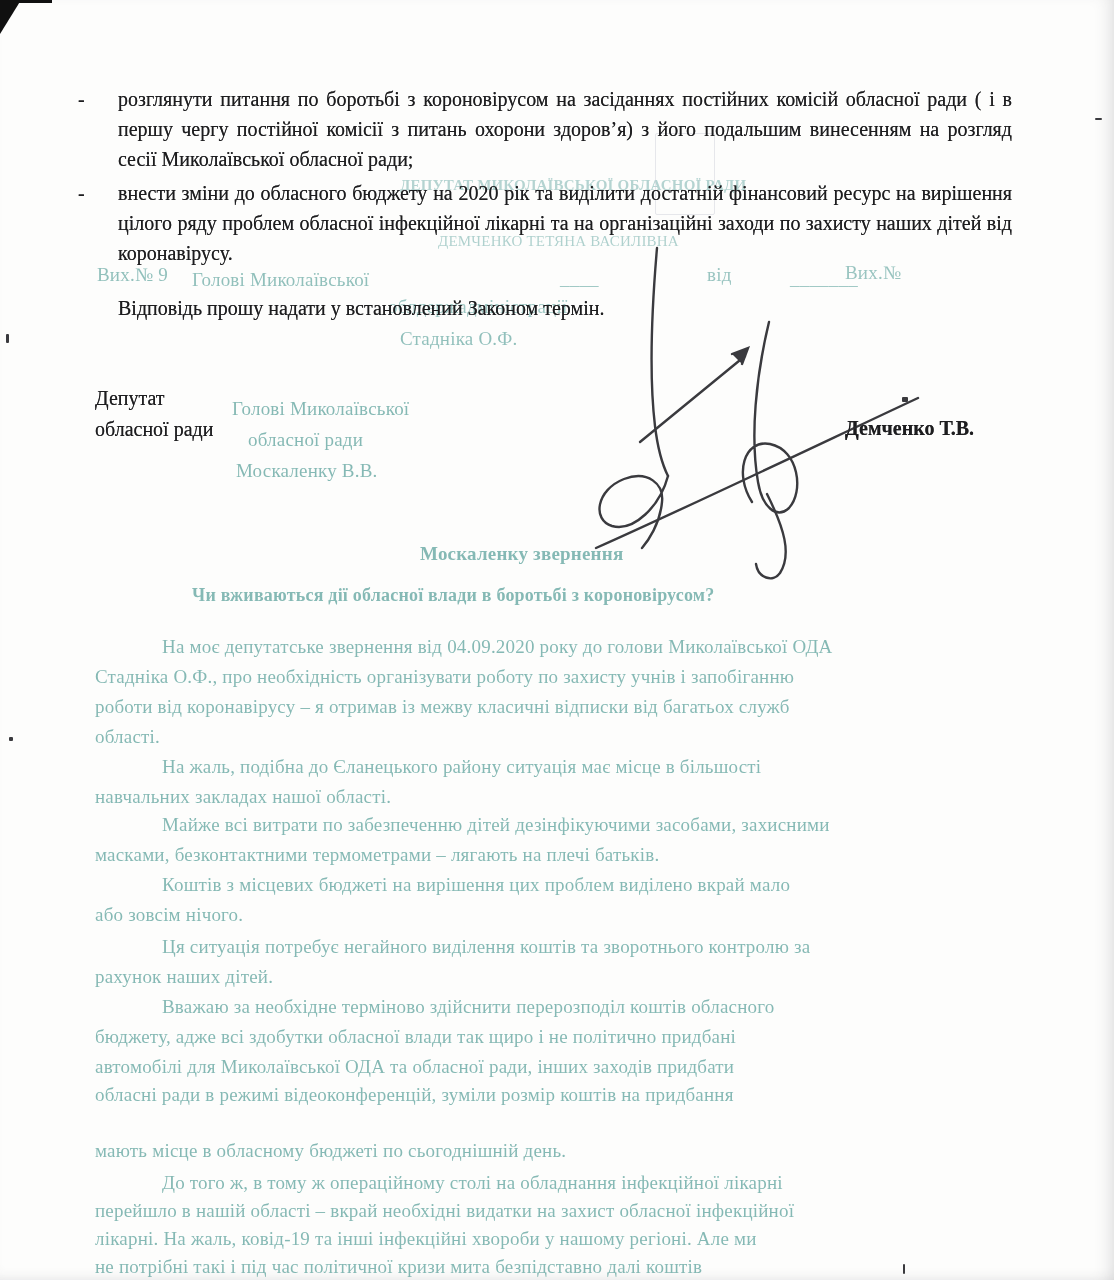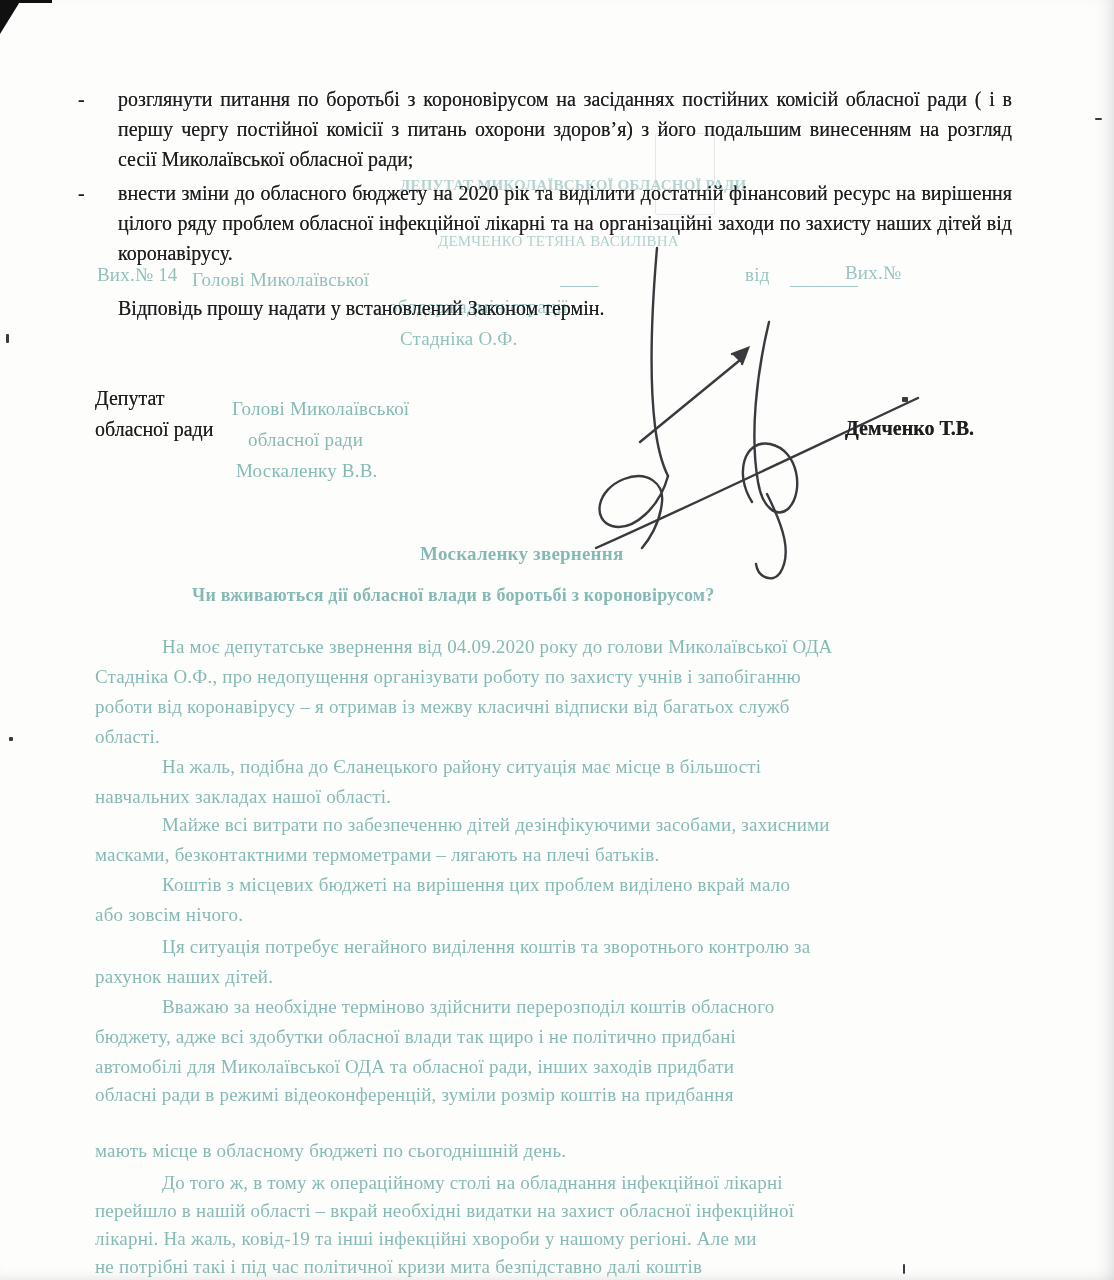--- a/index.html
+++ b/index.html
@@ -39,35 +39,35 @@
   .speck{position:absolute;background:#3a3a3e;border-radius:1px;}
 </style>
 </head>
 <body>
 
 <div class="page">
 
   <div class="ghost-layer">
       <div class="ghost-line" style="position: absolute; left: 400px; top: 174px; font-size: 15px; font-weight: 700; opacity: 0.3;">ДЕПУТАТ МИКОЛАЇВСЬКОЇ ОБЛАСНОЇ РАДИ</div>
       <div class="ghost-line" style="position: absolute; left: 438px; top: 230px; font-size: 15px; font-weight: 400; opacity: 0.32;">ДЕМЧЕНКО ТЕТЯНА ВАСИЛІВНА</div>
-      <div class="ghost-line" style="position: absolute; left: 97px; top: 264px; opacity: 0.45;">Вих.№ 14</div>
+      <div class="ghost-line" style="position: absolute; left: 97px; top: 264px; opacity: 0.45;">Вих.№ 9</div>
       <div class="ghost-line" style="position: absolute; left: 192px; top: 269px; opacity: 0.45;">Голові Миколаївської</div>
       <div class="ghost-line" style="position: absolute; left: 560px; top: 268px; opacity: 0.4;">____</div>
-      <div class="ghost-line" style="position: absolute; left: 707px; top: 264px; opacity: 0.42; margin-left: 38px;">від</div>
+      <div class="ghost-line" style="position: absolute; left: 707px; top: 264px; opacity: 0.42;">від</div>
       <div class="ghost-line" style="position: absolute; left: 790px; top: 268px; opacity: 0.4;">_______</div>
       <div class="ghost-line" style="position: absolute; left: 845px; top: 262px; opacity: 0.42;">Вих.№</div>
       <div class="ghost-line" style="position: absolute; left: 388px; top: 296px; opacity: 0.4;">облдержадміністрації</div>
       <div class="ghost-line" style="position: absolute; left: 400px; top: 328px; opacity: 0.45;">Стадніка О.Ф.</div>
       <div class="ghost-line" style="position: absolute; left: 232px; top: 398px; opacity: 0.5;">Голові Миколаївської</div>
       <div class="ghost-line" style="position: absolute; left: 248px; top: 429px; opacity: 0.5;">обласної ради</div>
       <div class="ghost-line" style="position: absolute; left: 236px; top: 460px; opacity: 0.5;">Москаленку В.В.</div>
       <div class="ghost-line" style="position: absolute; left: 420px; top: 543px; font-size: 19px; font-weight: 700; opacity: 0.5;">Москаленку звернення</div>
       <div class="ghost-line" style="position: absolute; left: 192px; top: 584px; font-size: 18px; font-weight: 700; opacity: 0.5;">Чи вживаються дії обласної влади в боротьбі з короновірусом?</div>
       <div class="ghost-line" style="position: absolute; left: 162px; top: 636px;">На моє депутатське звернення від 04.09.2020 року до голови Миколаївської ОДА</div>
-      <div class="ghost-line" style="position: absolute; left: 95px; top: 666px;">Стадніка О.Ф., про недопущення організувати роботу по захисту учнів і запобіганню</div>
+      <div class="ghost-line" style="position: absolute; left: 95px; top: 666px;">Стадніка О.Ф., про необхідність організувати роботу по захисту учнів і запобіганню</div>
       <div class="ghost-line" style="position: absolute; left: 95px; top: 696px;">роботи від коронавірусу – я отримав із межву класичні відписки від багатьох служб</div>
       <div class="ghost-line" style="position: absolute; left: 95px; top: 726px;">області.</div>
       <div class="ghost-line" style="position: absolute; left: 162px; top: 756px;">На жаль, подібна до Єланецького району ситуація має місце в більшості</div>
       <div class="ghost-line" style="position: absolute; left: 95px; top: 786px;">навчальних закладах нашої області.</div>
       <div class="ghost-line" style="position: absolute; left: 162px; top: 814px;">Майже всі витрати по забезпеченню дітей дезінфікуючими засобами, захисними</div>
       <div class="ghost-line" style="position: absolute; left: 95px; top: 844px;">масками, безконтактними термометрами – лягають на плечі батьків.</div>
       <div class="ghost-line" style="position: absolute; left: 162px; top: 874px;">Коштів з місцевих бюджеті на вирішення цих проблем виділено вкрай мало</div>
       <div class="ghost-line" style="position: absolute; left: 95px; top: 904px;">або зовсім нічого.</div>
       <div class="ghost-line" style="position: absolute; left: 162px; top: 936px;">Ця ситуація потребує негайного виділення коштів та зворотнього контролю за</div>
       <div class="ghost-line" style="position: absolute; left: 95px; top: 966px;">рахунок наших дітей.</div>

